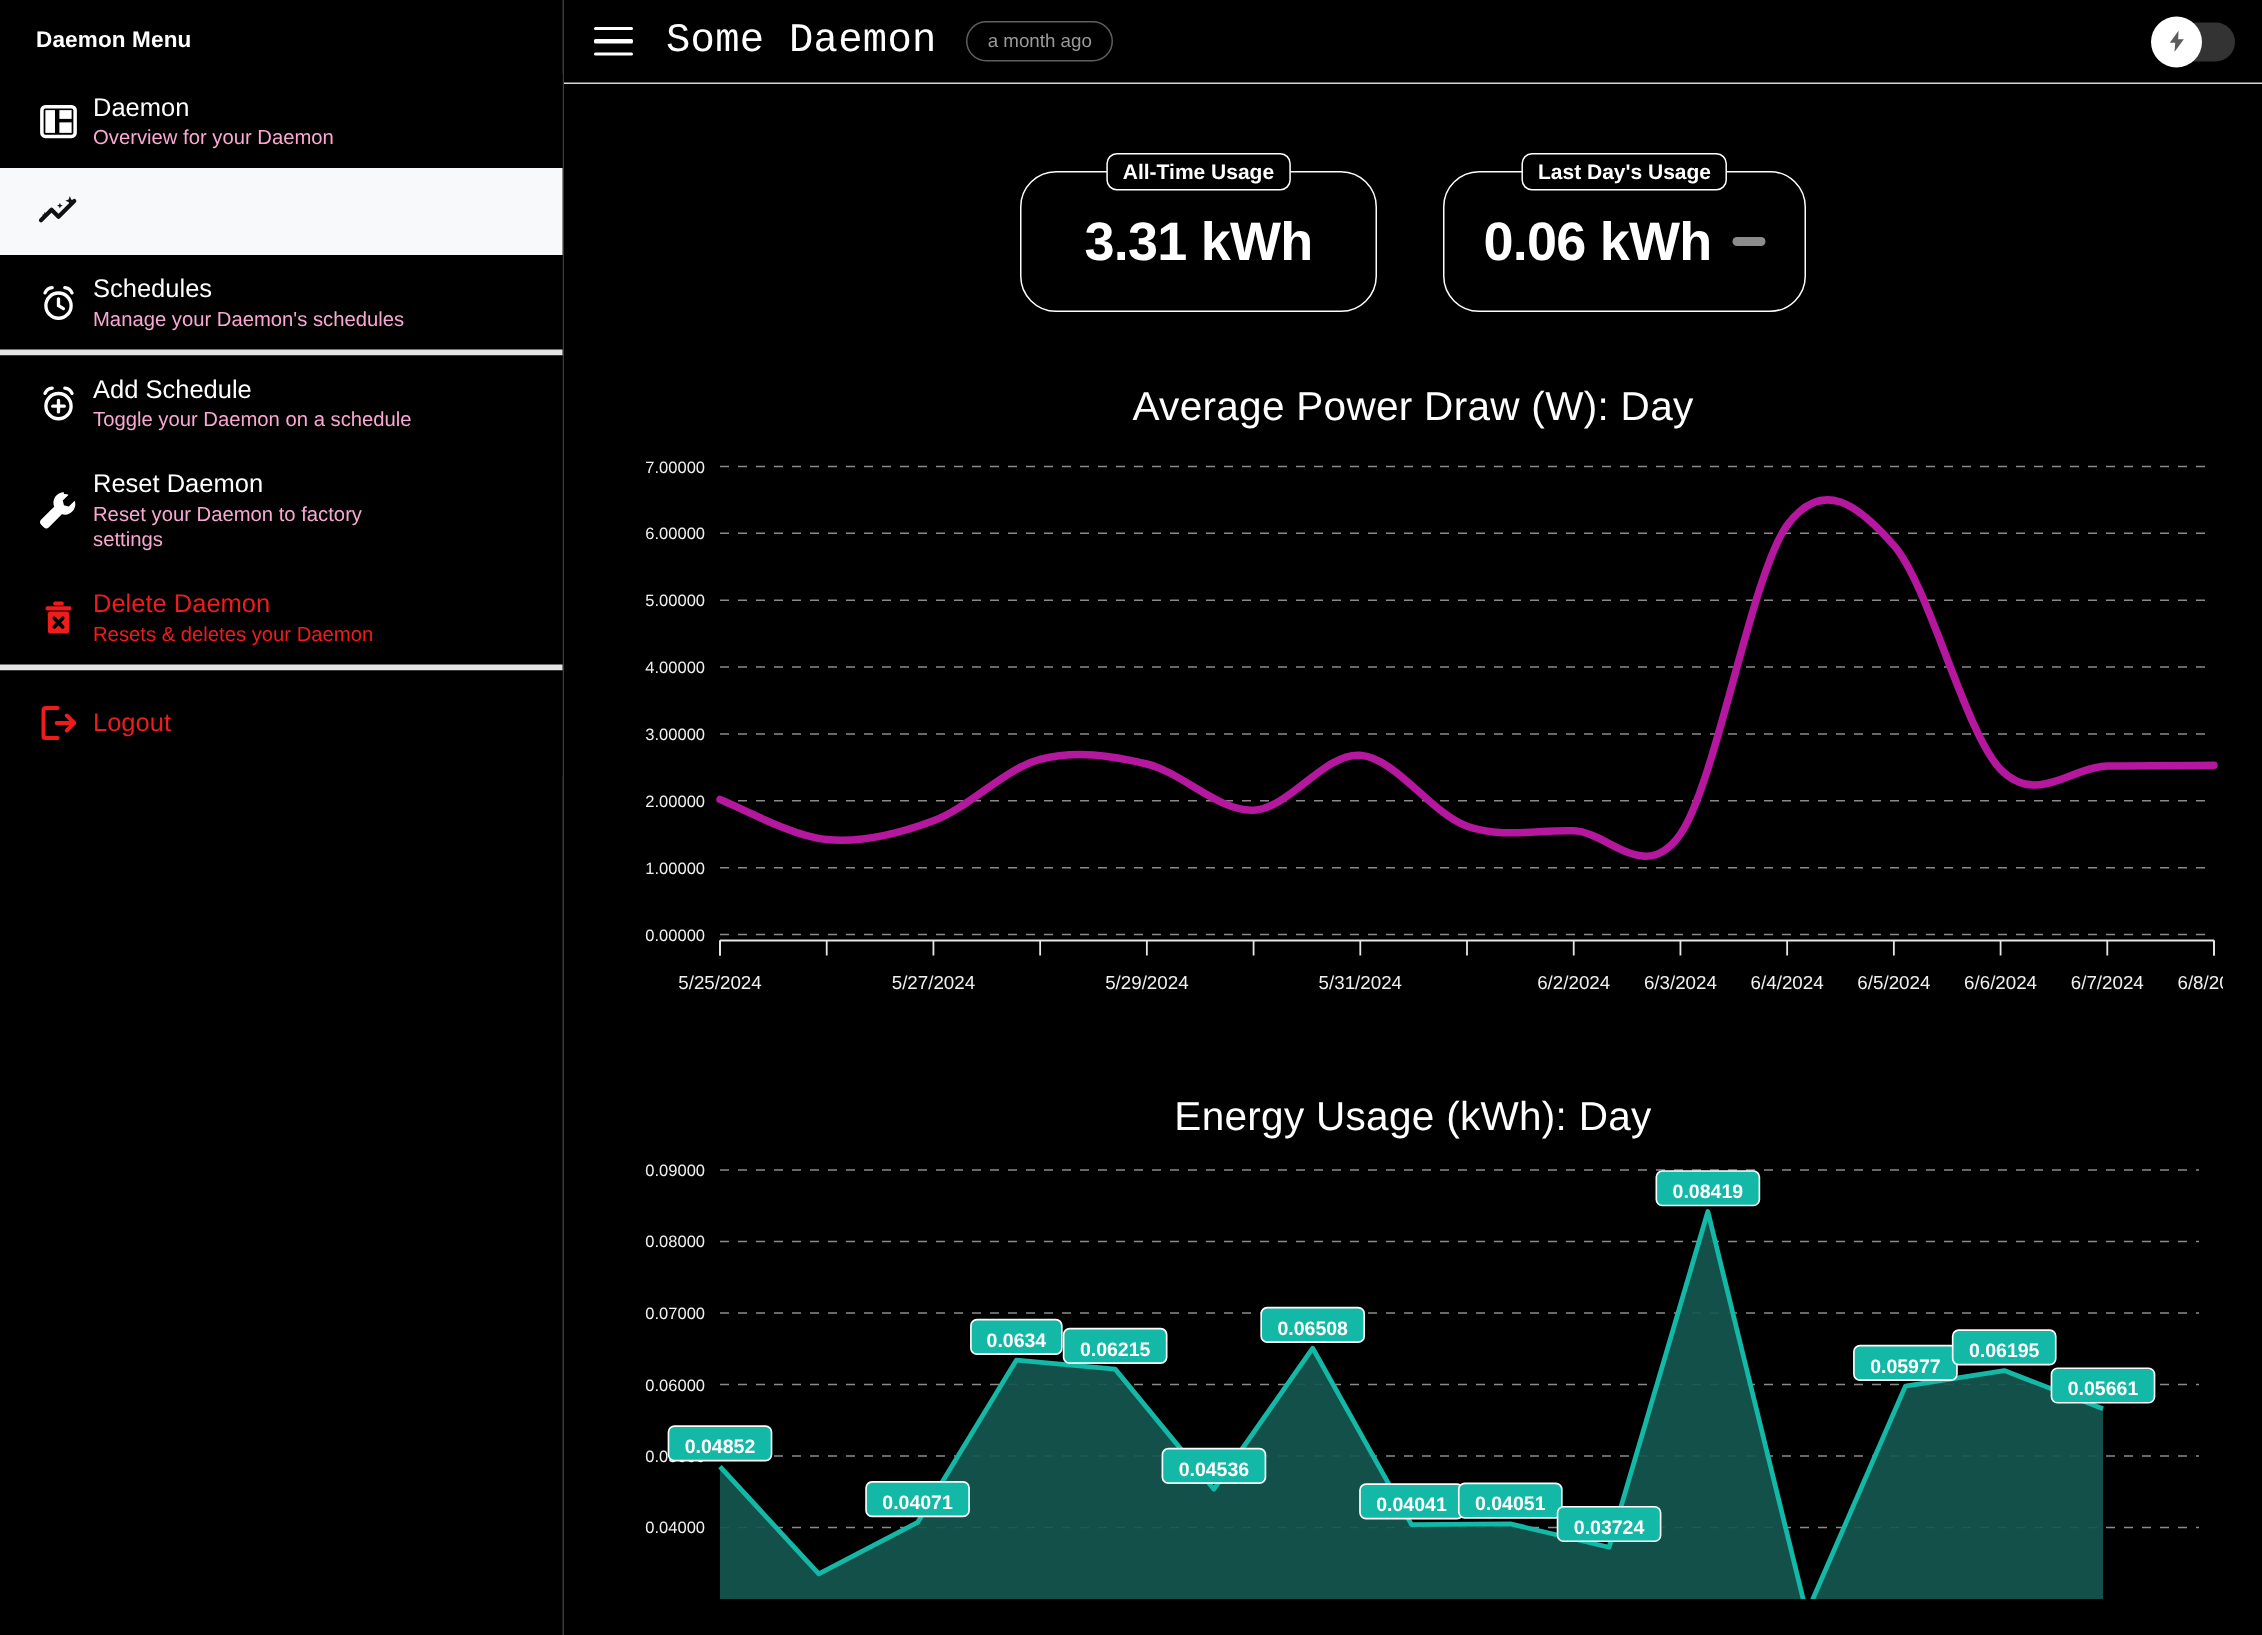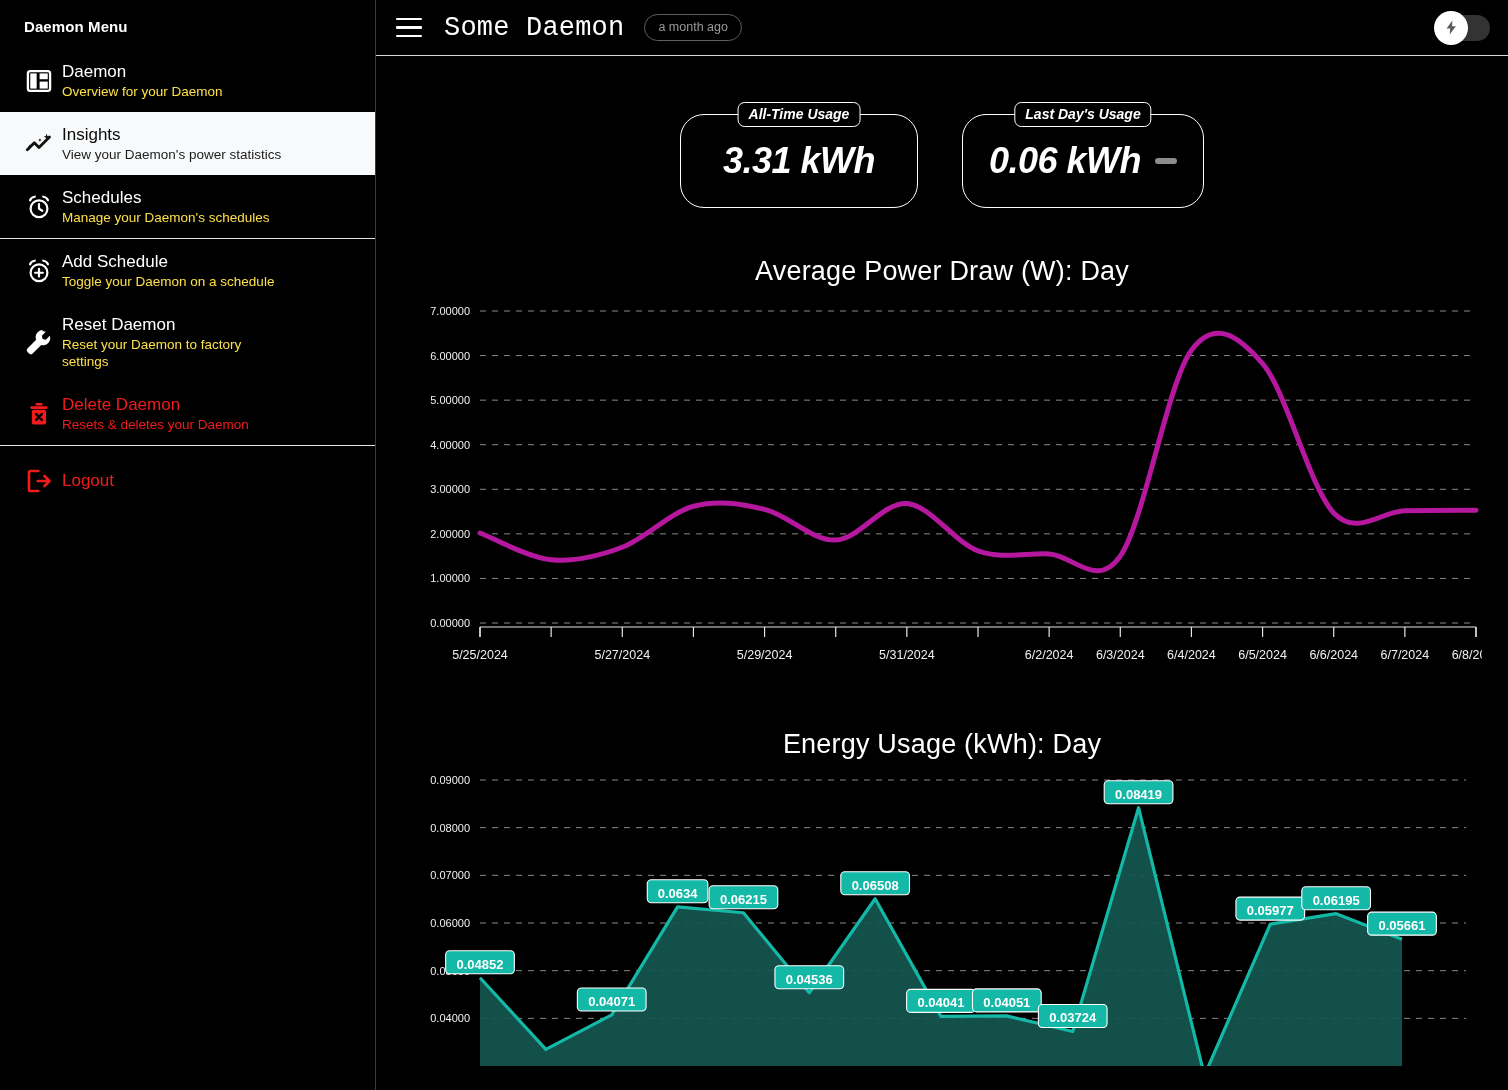--- a/index.html
+++ b/index.html
@@ -17,37 +17,37 @@
     background: #000;
     border-right: 1px solid #3a3a3a;
     flex: 0 0 376px;
     position: relative;
   }
   .sidebar-title {
     color: #fff; font-size: 15px; font-weight: 700;
     padding: 18px 0 14px 24px;
     letter-spacing: .1px;
   }
-  .menu-group { border-top: 1px solid #e5e5e5; }
+  .menu-group { border-top: 4px solid #e5e5e5; }
   .menu-group.first { border-top: none; }
   .menu-item {
     display: flex; align-items: center;
     padding: 12px 14px 12px 16px;
     min-height: 58px;
     cursor: pointer;
     background: #000;
   }
   .menu-item.active { background: #f7f9fb; }
   .menu-icon {
     width: 46px; flex: 0 0 46px;
     display: flex; align-items: center; justify-content: center;
   }
   .menu-text { display: flex; flex-direction: column; justify-content: center; }
   .menu-label { color: #fff; font-size: 17px; line-height: 22px; }
-  .menu-sub { color: #fde047; font-size: 13.5px; line-height: 17px; max-width: 225px; }
+  .menu-sub { color: #f9a8d4; font-size: 13.5px; line-height: 17px; max-width: 225px; }
   .menu-item.active .menu-label { color: #0a0a0a; }
   .menu-item.active .menu-sub { color: #1c1c1c; }
   .menu-label.danger, .menu-sub.danger { color: #f01b1b; }
   .logout-row { padding: 20px 14px 20px 16px; }
   .logout-label { color: #f01b1b; font-size: 17px; }
 
   
   .main { flex: 1 1 auto; height: 1090px; background: #000; position: relative; overflow: hidden; }
   .topbar {
     height: 56px; display: flex; align-items: center;
@@ -83,21 +83,21 @@
     border: 1.5px solid #e8e8e8; border-radius: 18px;
     color: #fff; background: #000;
     display: flex; align-items: center; justify-content: center;
     font-size: 17px; cursor: pointer; padding: 0 16px;
   }
   .range-pill.selected { background: #fbfbfb; color: #0b0b0b; border-color: #fbfbfb; }
 
   
   .stats-row {
     display: flex; justify-content: center; align-items: center;
-    gap: 44px; padding-top: 58px; font-style: italic;
+    gap: 44px; padding-top: 58px;
   }
   .stat-card {
     position: relative;
     min-width: 238px; height: 94px;
     border: 1.4px solid #ffffff; border-radius: 24px;
     display: flex; align-items: center; justify-content: center;
     gap: 14px; padding: 0 26px;
   }
   .stat-legend {
     position: absolute; top: -13px; left: 50%; transform: translateX(-50%);
@@ -149,24 +149,20 @@
       </div>
 
       <div class="menu-item active">
         <span class="menu-icon">
           <svg width="28" height="28" viewBox="0 0 24 24">
               <path d="M2 17 L8 11 L12 15 L21 6" fill="none" stroke="#111" stroke-width="2.4" stroke-linecap="round" stroke-linejoin="round"></path>
               <path d="M18.5 3.2 l.7 1.9 1.9 .7 -1.9 .7 -.7 1.9 -.7 -1.9 -1.9 -.7 1.9 -.7z" fill="#111"></path>
               <path d="M4.2 12.2 l.5 1.3 1.3 .5 -1.3 .5 -.5 1.3 -.5 -1.3 -1.3 -.5 1.3 -.5z" fill="#111"></path>
               <path d="M12.8 7.0 l.45 1.2 1.2 .45 -1.2 .45 -.45 1.2 -.45 -1.2 -1.2 -.45 1.2 -.45z" fill="#111"></path>
             </svg>
-        </span>
-        <span class="menu-text">
-          <span class="menu-label">Insights</span>
-          <span class="menu-sub">View your Daemon's power statistics</span>
         </span>
       </div>
 
       <div class="menu-item">
         <span class="menu-icon">
           <svg width="28" height="28" viewBox="0 0 24 24">
               <circle cx="12" cy="13.5" r="7.2" fill="none" stroke="#fff" stroke-width="1.9"></circle>
               <path d="M12 9.6 V13.5 L14.8 15.2" fill="none" stroke="#fff" stroke-width="1.9" stroke-linecap="round"></path>
               <path d="M4.3 6.2 A5 5 0 0 1 8.4 3.2" fill="none" stroke="#fff" stroke-width="1.9" stroke-linecap="round"></path>
               <path d="M19.7 6.2 A5 5 0 0 0 15.6 3.2" fill="none" stroke="#fff" stroke-width="1.9" stroke-linecap="round"></path>

